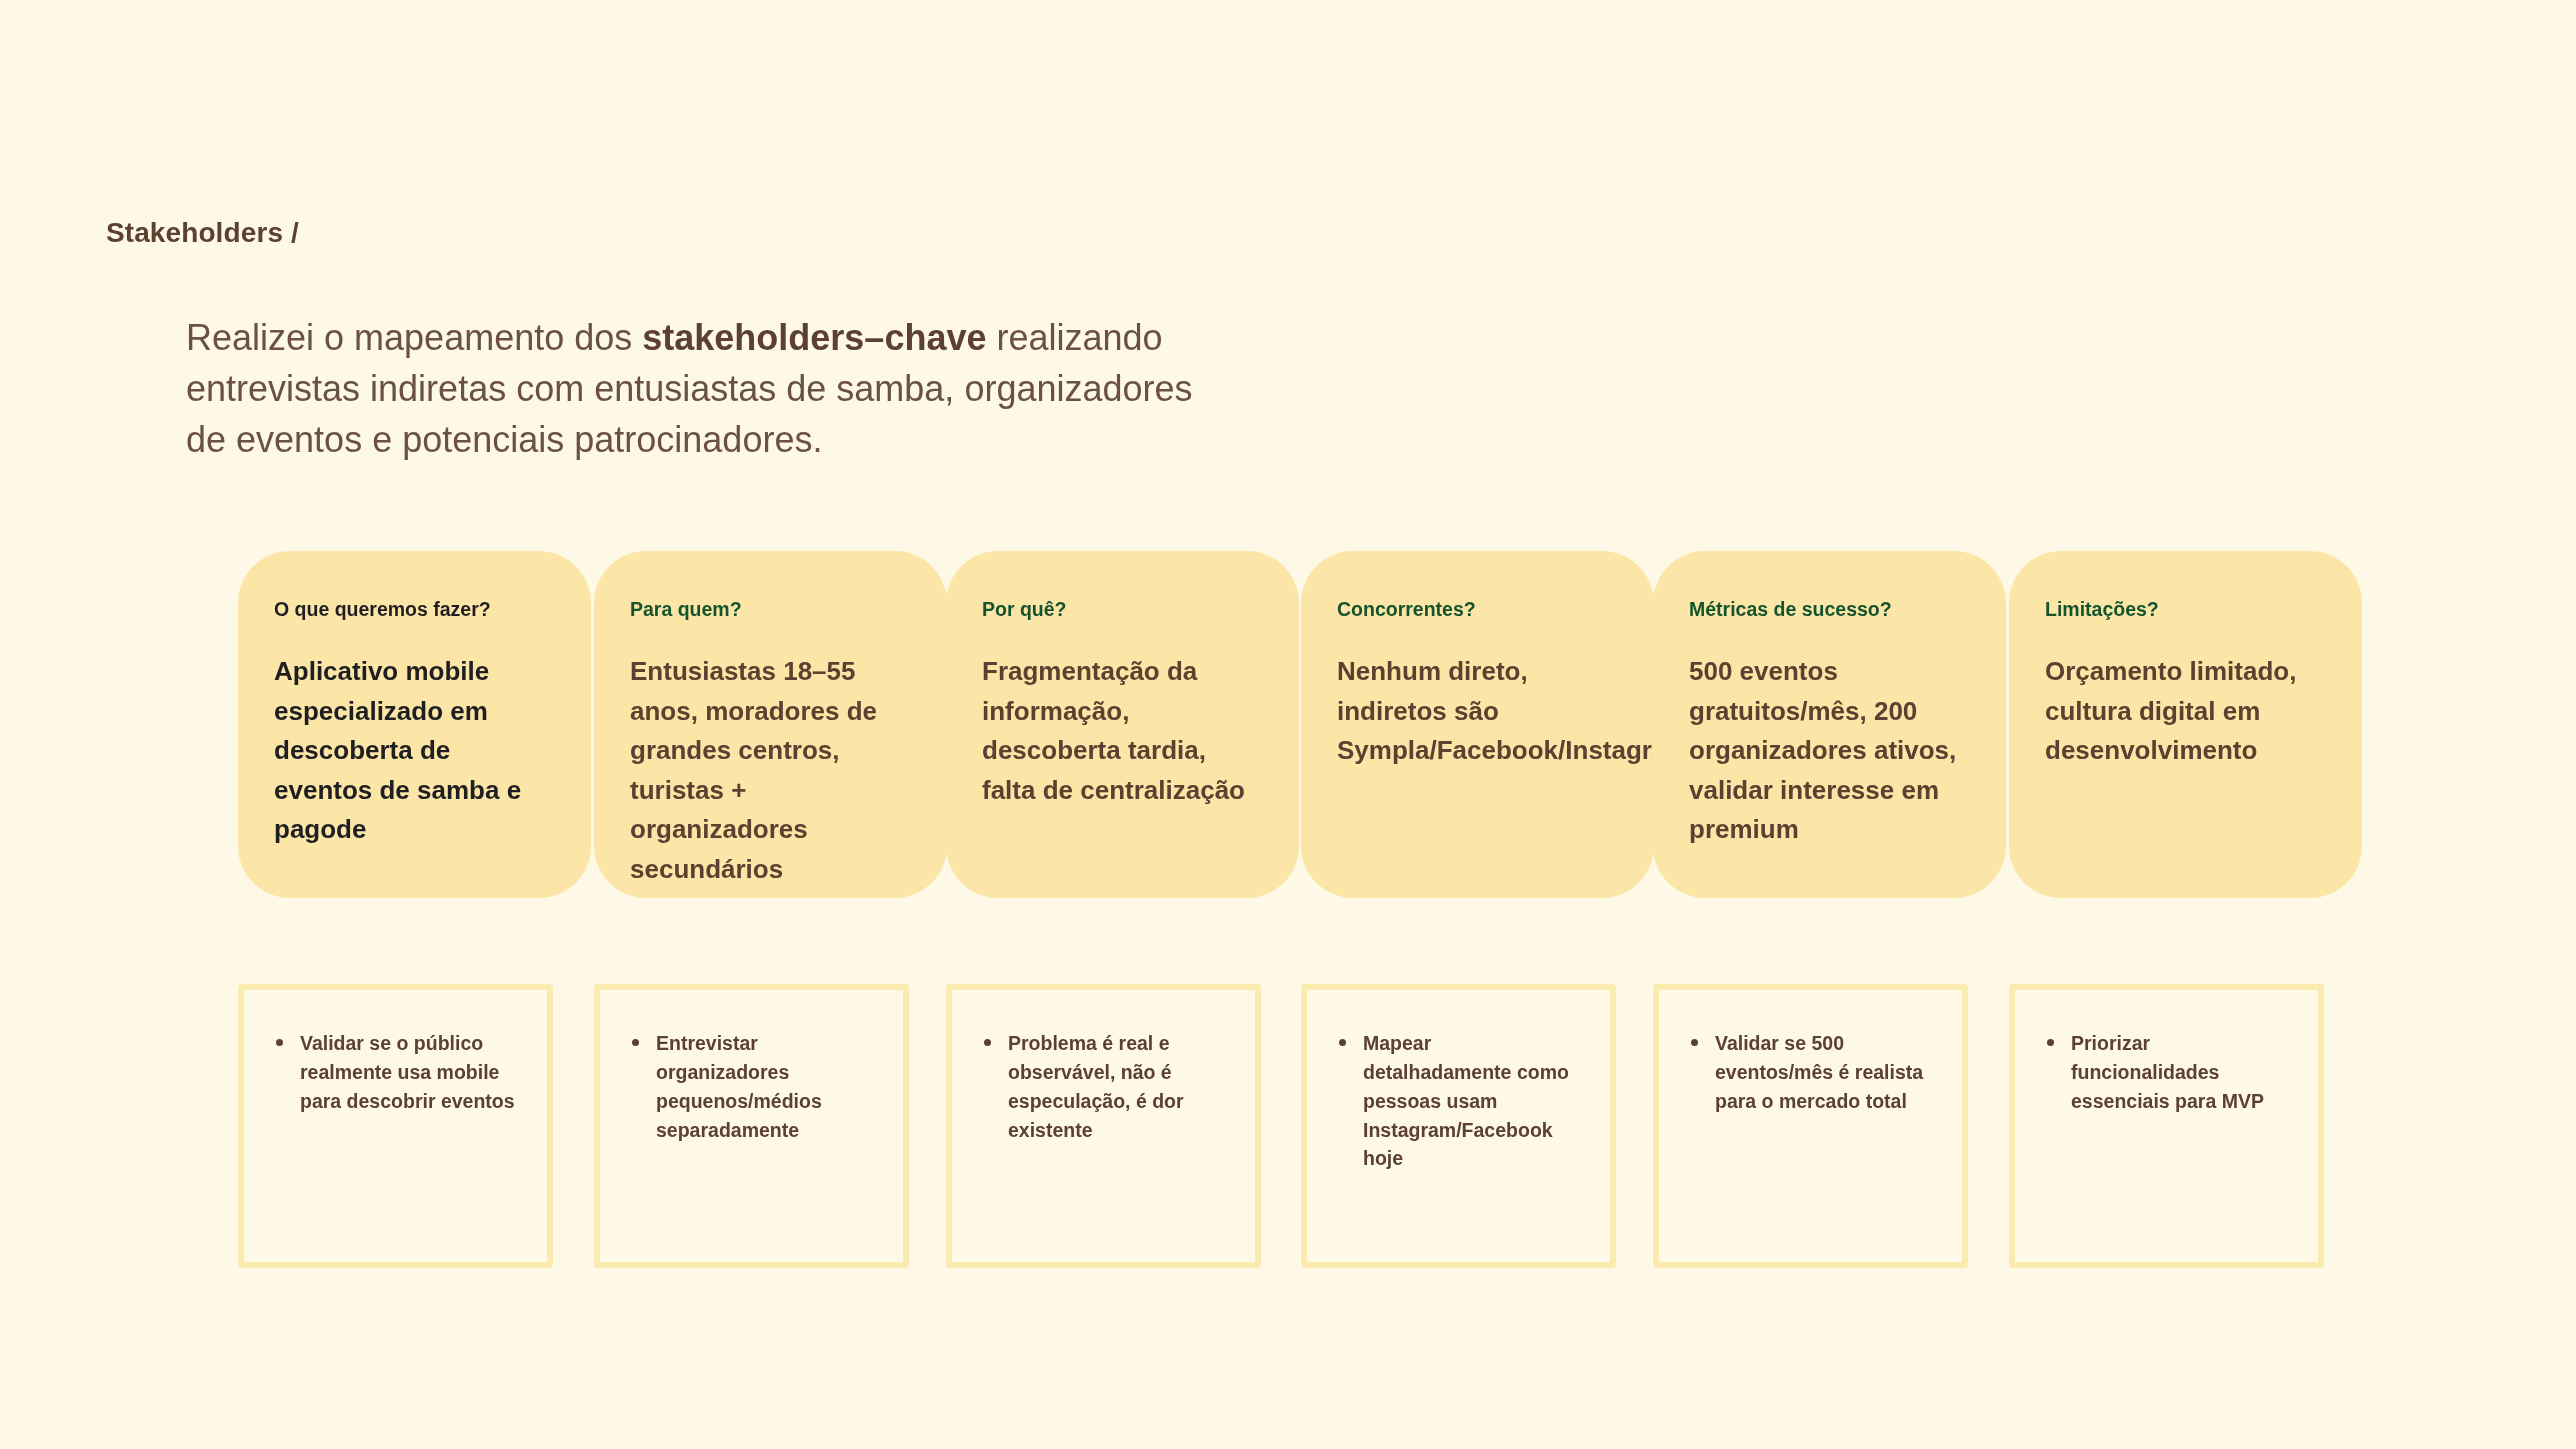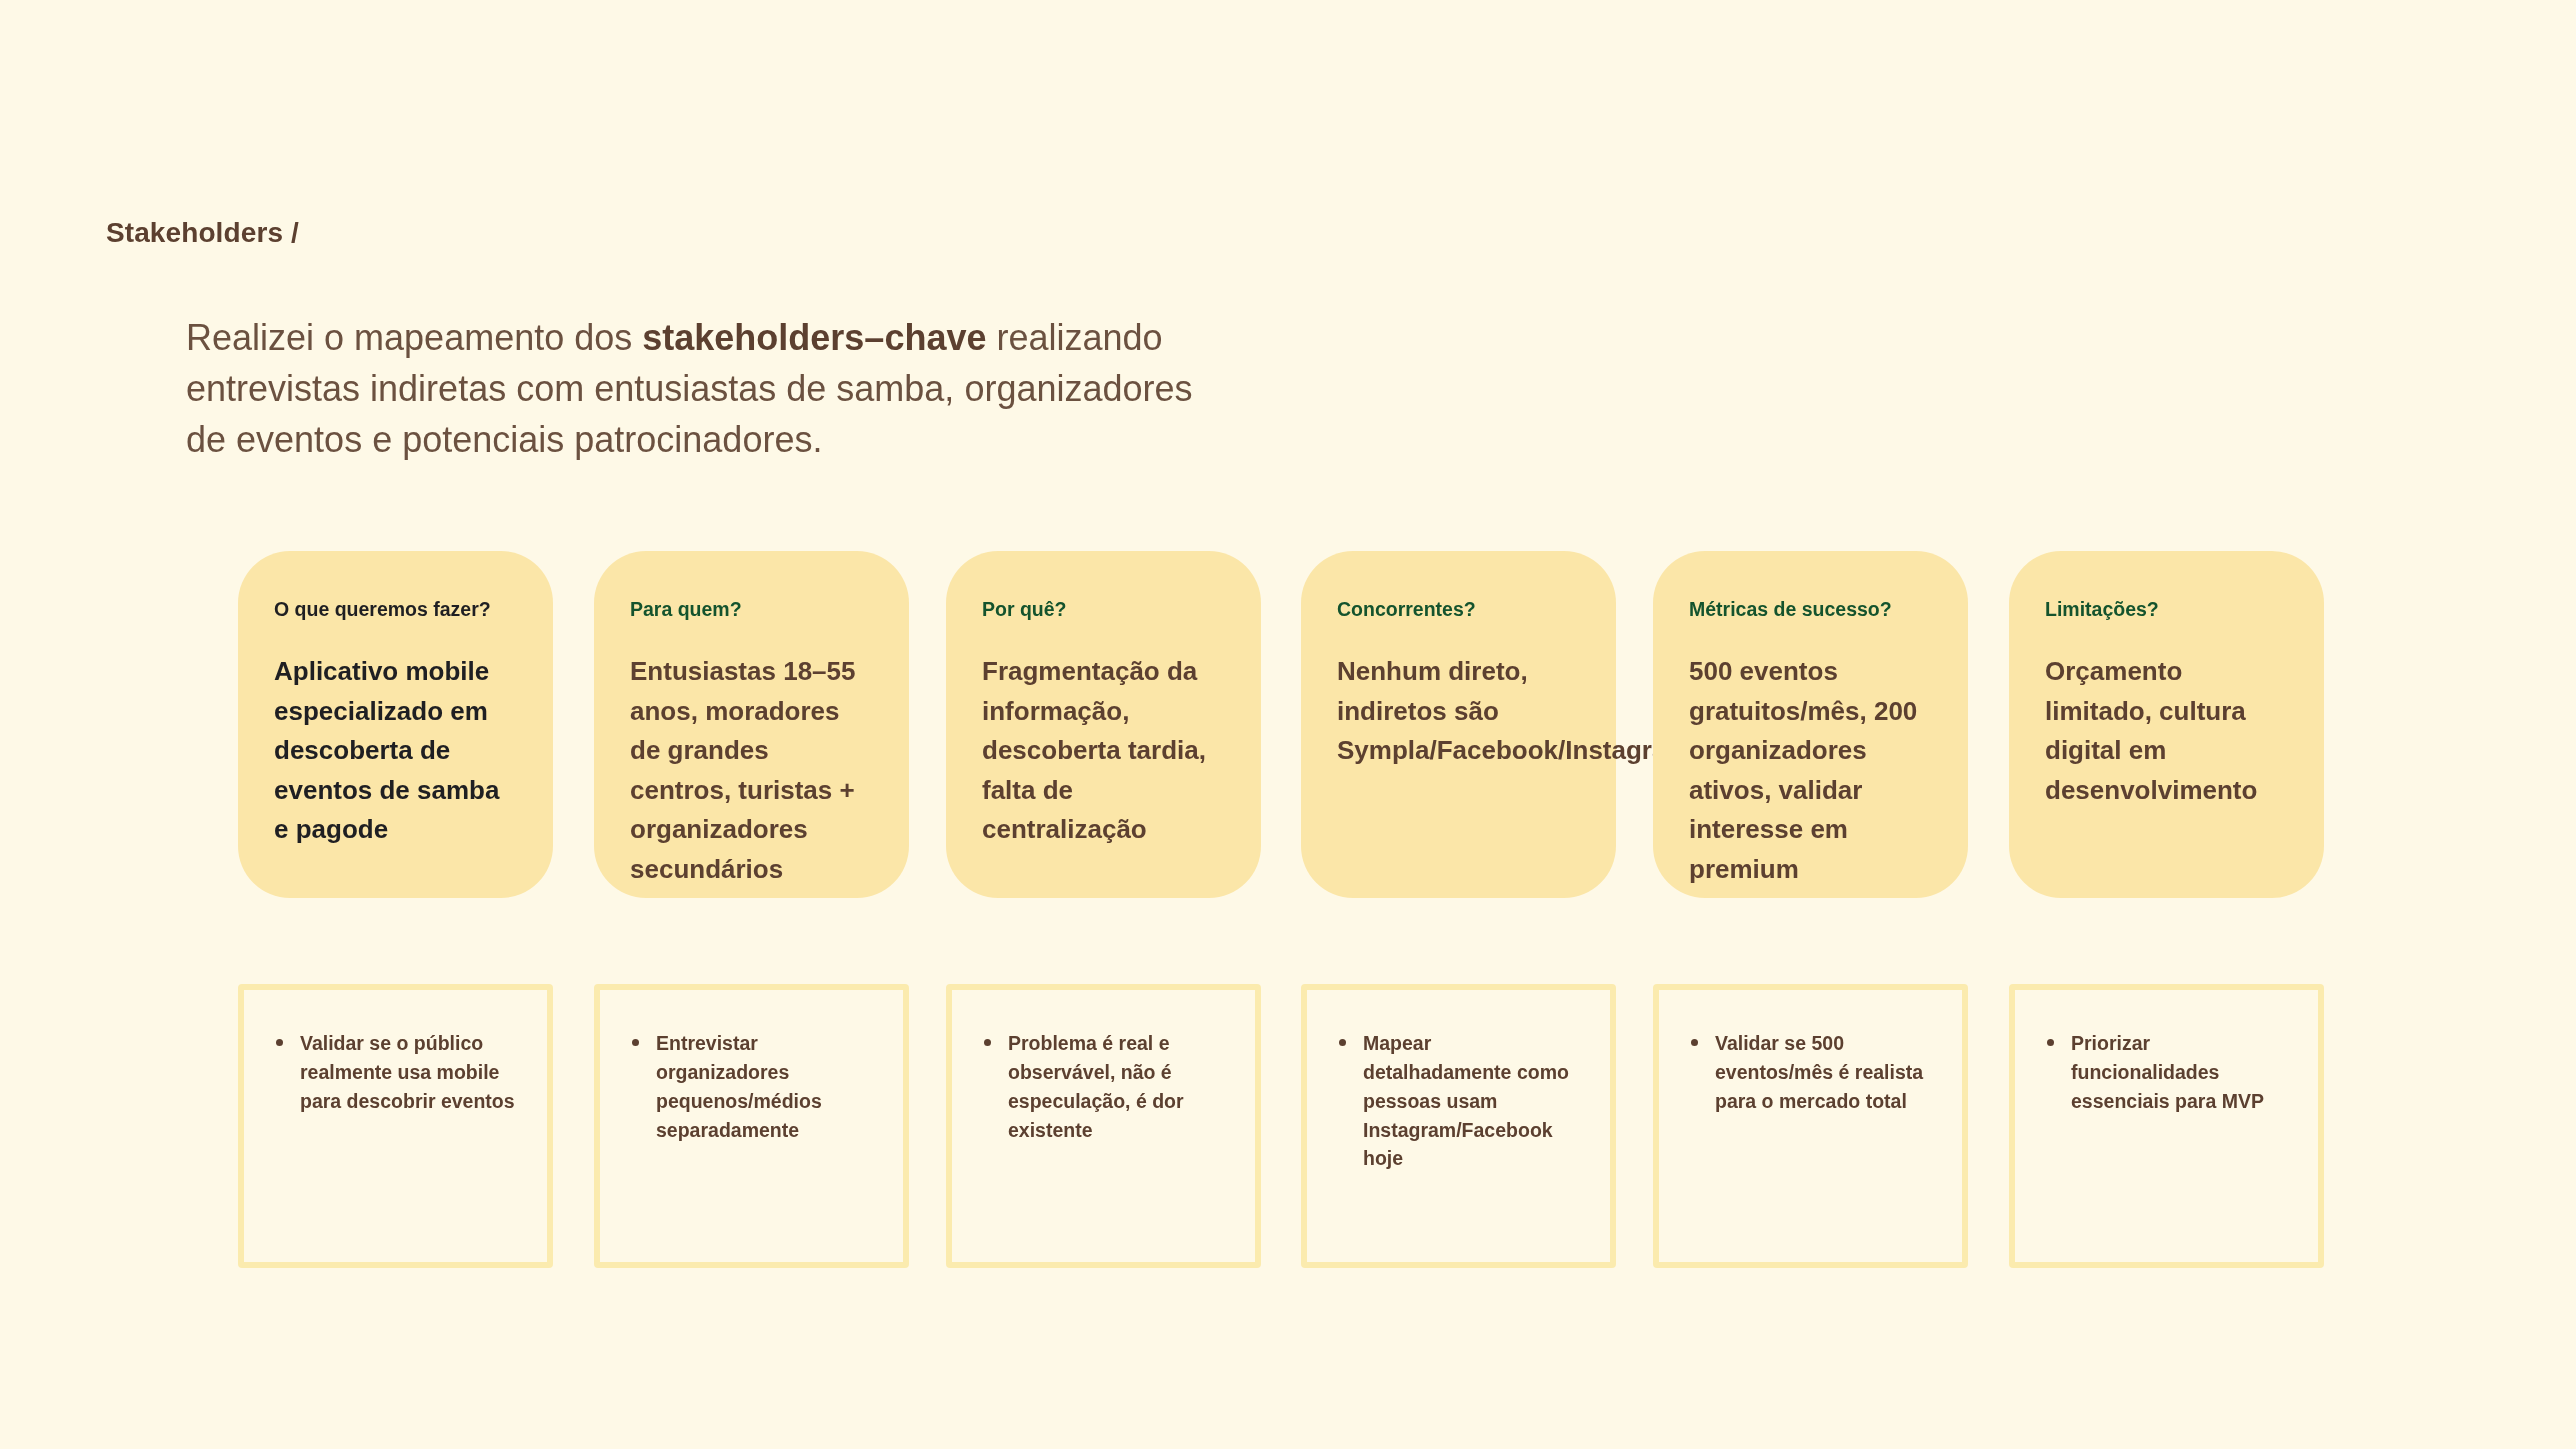--- a/index.html
+++ b/index.html
@@ -69,21 +69,21 @@
   .col.c2 { left: 708px; }
   .col.c3 { left: 1063px; }
   .col.c4 { left: 1415px; }
   .col.c5 { left: 1771px; }
 
   
   .card-top {
     position: absolute;
     top: 0;
     left: 0;
-    width: 315px;
+    width: 353px;
     height: 347px;
     background: #FBE6A8;
     border-radius: 52px;
     padding: 46px 36px 27px 36px;
   }
 
   .card-top .q {
     font-size: 19.5px;
     font-weight: 700;
     line-height: 1.25;

